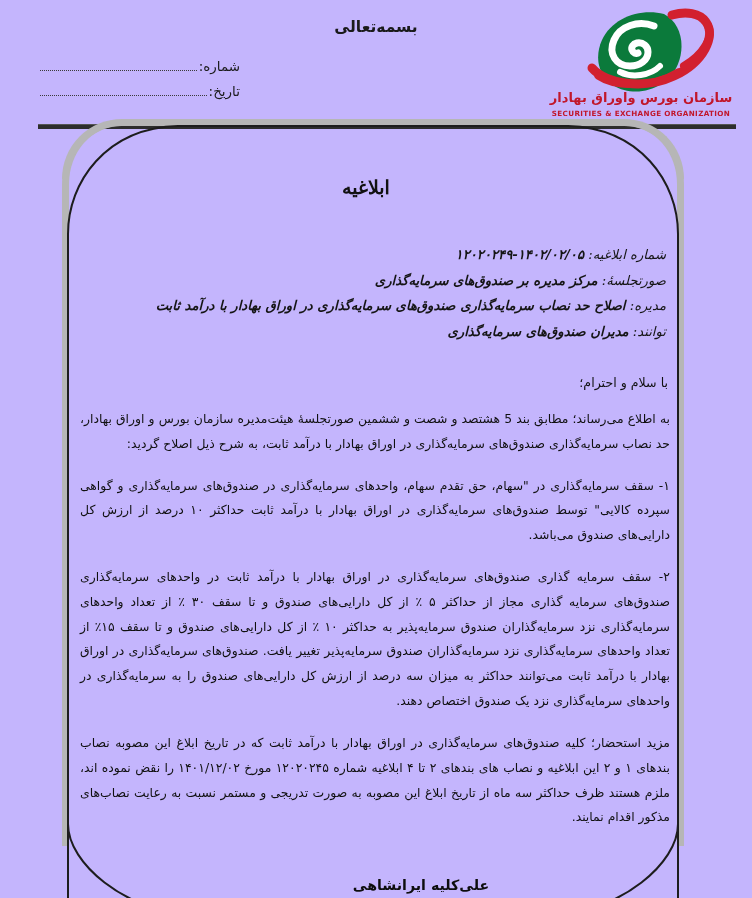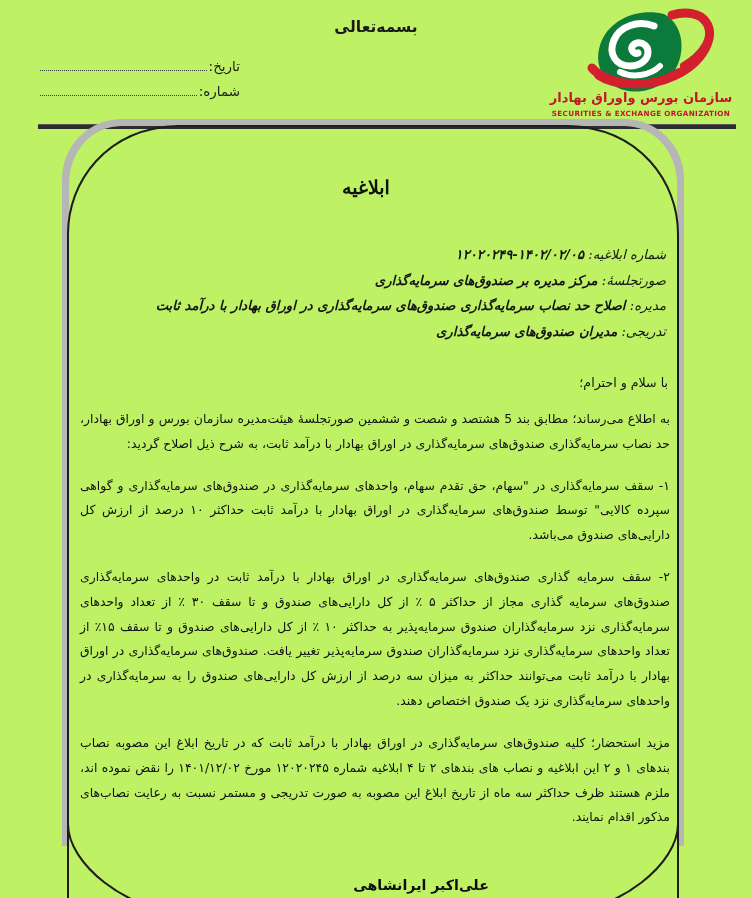--- a/index.html
+++ b/index.html
@@ -12,21 +12,21 @@
     height: 898px;
     position: relative;
     overflow: hidden;
     font-family: "DejaVu Sans", "Liberation Sans", sans-serif;
     color: #141414;
   }
 
   .page {
     position: absolute;
     inset: 0;
-    background: #bef264;
+    background: #c4b5fd;
   }
 
   
   .letterhead {
     position: absolute;
     top: 0; left: 0; right: 0;
     height: 128px;
   }
 
   .bismillah {
@@ -235,25 +235,25 @@
 <body>
 
 <div class="page">
 
   <div class="letterhead">
 
     <div class="bismillah">بسمه‌تعالی</div>
 
     <div class="stub-block">
       <div class="stub-row">
+        <span class="stub-label">شماره:</span>
+        <span class="stub-dots"></span>
+      </div>
+      <div class="stub-row">
         <span class="stub-label">تاریخ:</span>
-        <span class="stub-dots"></span>
-      </div>
-      <div class="stub-row">
-        <span class="stub-label">شماره:</span>
         <span class="stub-dots"></span>
       </div>
     </div>
 
     <div class="logo-wrap">
       <div class="logo-mark">
         <svg viewBox="0 0 150 88" width="150" height="88" aria-hidden="true">
 
           <path d="M96 8 C72 2 44 12 34 34 C24 56 34 78 56 84 C78 90 102 78 110 58 C118 38 112 16 96 8 Z" fill="#0b7a3b"></path>
 
@@ -292,34 +292,34 @@
       </div>
       <div class="meta-line">
         <span>صورتجلسۀ:</span>
         <span class="mv">مرکز مدیره بر صندوق‌های سرمایه‌گذاری</span>
       </div>
       <div class="meta-line">
         <span>مدیره:</span>
         <span class="mv">اصلاح حد نصاب سرمایه‌گذاری صندوق‌های سرمایه‌گذاری در اوراق بهادار با درآمد ثابت</span>
       </div>
       <div class="meta-line">
-        <span>تدریجی:</span>
+        <span>توانند:</span>
         <span class="mv">مدیران صندوق‌های سرمایه‌گذاری</span>
       </div>
     </div>
 
     <div class="salutation">با سلام و احترام؛</div>
 
     <div class="para">به اطلاع می‌رساند؛ مطابق بند 5 هشتصد و شصت و ششمین صورتجلسۀ هیئت‌مدیره سازمان بورس و اوراق بهادار، حد نصاب سرمایه‌گذاری صندوق‌های سرمایه‌گذاری در اوراق بهادار با درآمد ثابت، به شرح ذیل اصلاح گردید:</div>
 
     <div class="para indent-hang">۱- سقف سرمایه‌گذاری در "سهام، حق تقدم سهام، واحدهای سرمایه‌گذاری در صندوق‌های سرمایه‌گذاری و گواهی سپرده کالایی" توسط صندوق‌های سرمایه‌گذاری در اوراق بهادار با درآمد ثابت حداکثر ۱۰ درصد از ارزش کل دارایی‌های صندوق می‌باشد.</div>
 
     <div class="para indent-hang">۲-  سقف سرمایه گذاری صندوق‌های سرمایه‌گذاری در اوراق بهادار با درآمد ثابت در واحدهای سرمایه‌گذاری صندوق‌های سرمایه گذاری مجاز از حداکثر ۵ ٪ از کل دارایی‌های صندوق و تا سقف ۳۰ ٪ از تعداد واحدهای سرمایه‌گذاری نزد سرمایه‌گذاران صندوق سرمایه‌پذیر به حداکثر ۱۰ ٪ از کل دارایی‌های صندوق و تا سقف ۱۵٪ از تعداد واحدهای سرمایه‌گذاری نزد سرمایه‌گذاران صندوق سرمایه‌پذیر تغییر یافت. صندوق‌های سرمایه‌گذاری در اوراق بهادار با درآمد ثابت می‌توانند حداکثر به میزان سه درصد از ارزش کل دارایی‌های صندوق را به سرمایه‌گذاری در واحدهای سرمایه‌گذاری نزد یک صندوق اختصاص دهند.</div>
 
     <div class="para">مزید استحضار؛ کلیه صندوق‌های سرمایه‌گذاری در اوراق بهادار با درآمد ثابت که در تاریخ ابلاغ این مصوبه نصاب بندهای ۱ و ۲ این ابلاغیه و نصاب های بندهای ۲ تا ۴ ابلاغیه شماره ۱۲۰۲۰۲۴۵ مورخ ۱۴۰۱/۱۲/۰۲ را نقض نموده اند، ملزم هستند ظرف حداکثر سه ماه از تاریخ ابلاغ این مصوبه به صورت تدریجی و مستمر نسبت به رعایت نصاب‌های مذکور اقدام نمایند.</div>
 
     <div class="signature">
-      <div class="sig-name">علی‌اکبر ایرانشاهی</div>
+      <div class="sig-name">علی‌کلیه ایرانشاهی</div>
 
     </div>
 
   </div>
 </div>
 
 </body></html>

